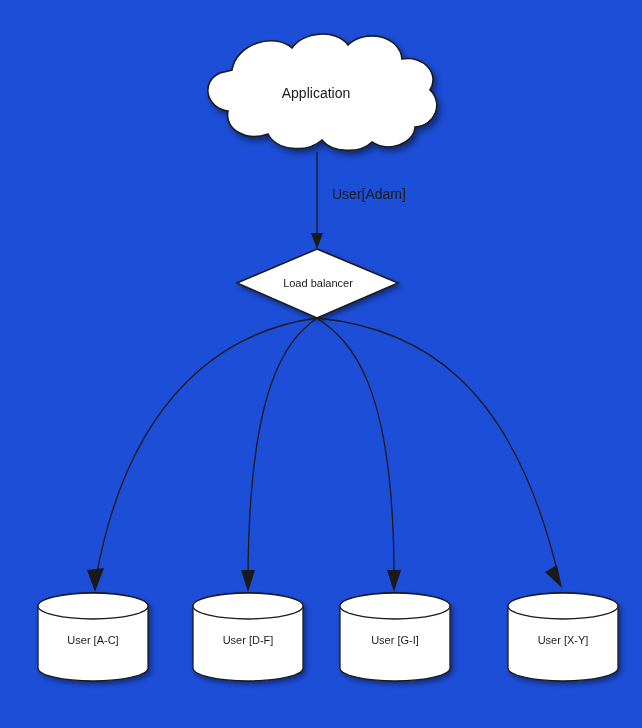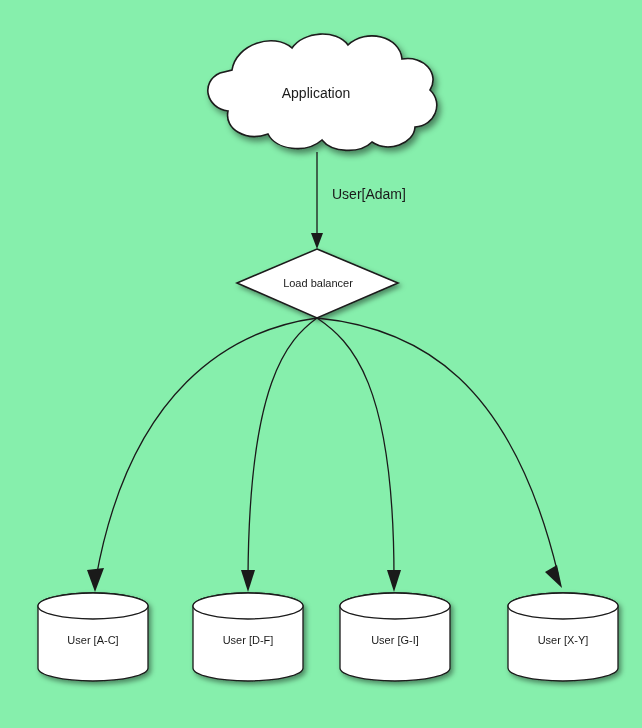--- a/index.html
+++ b/index.html
@@ -10,21 +10,21 @@
   body {
     width: 642px;
     height: 728px;
     font-family: "Liberation Sans", sans-serif;
     overflow: hidden;
   }
   #diagram-root {
     position: relative;
     width: 642px;
     height: 728px;
-    background: #86efac;
+    background: #1d4ed8;
   }
   svg#diagram-canvas {
     position: absolute;
     top: 0;
     left: 0;
     width: 642px;
     height: 728px;
     display: block;
   }
   .node-label {

